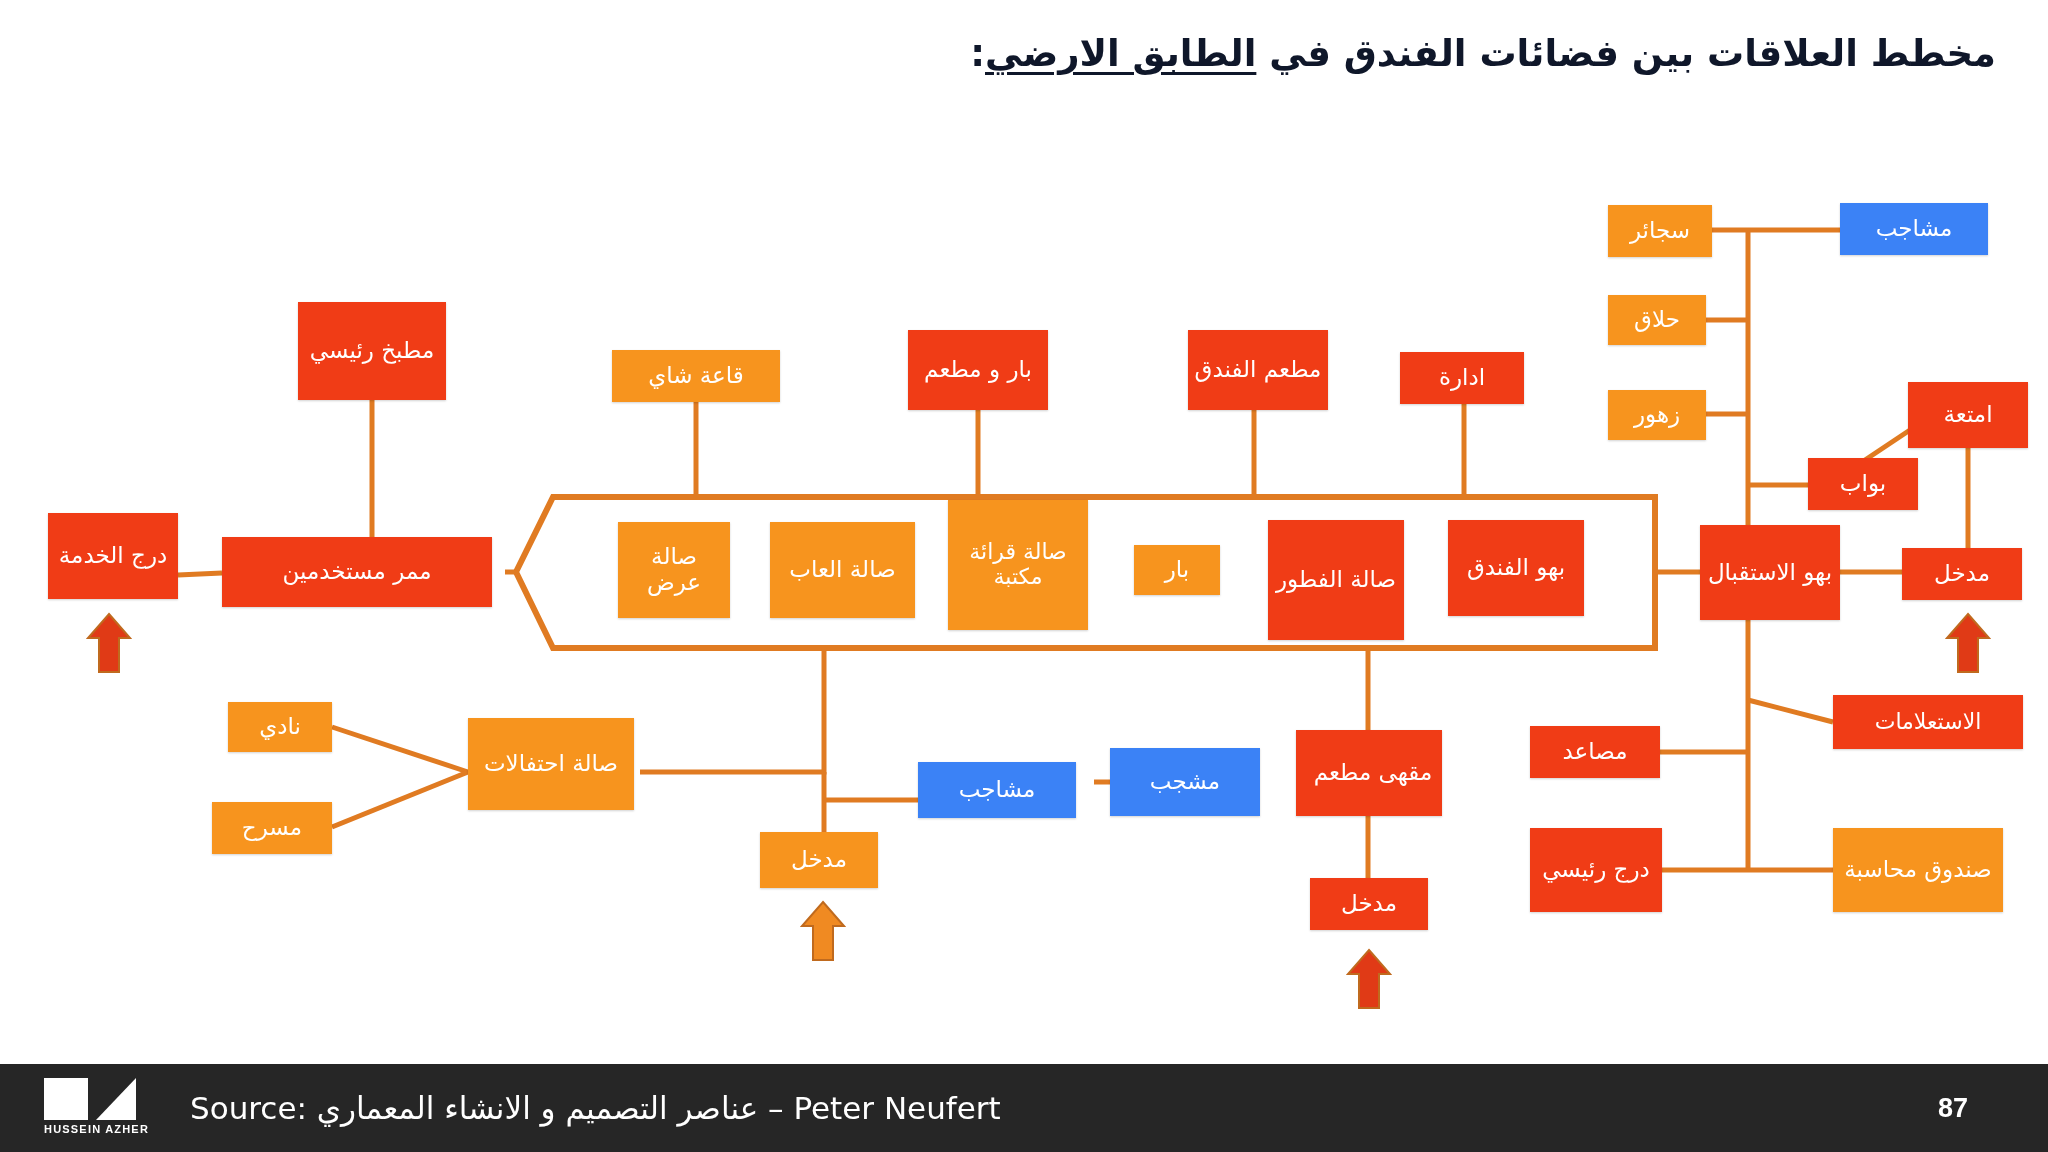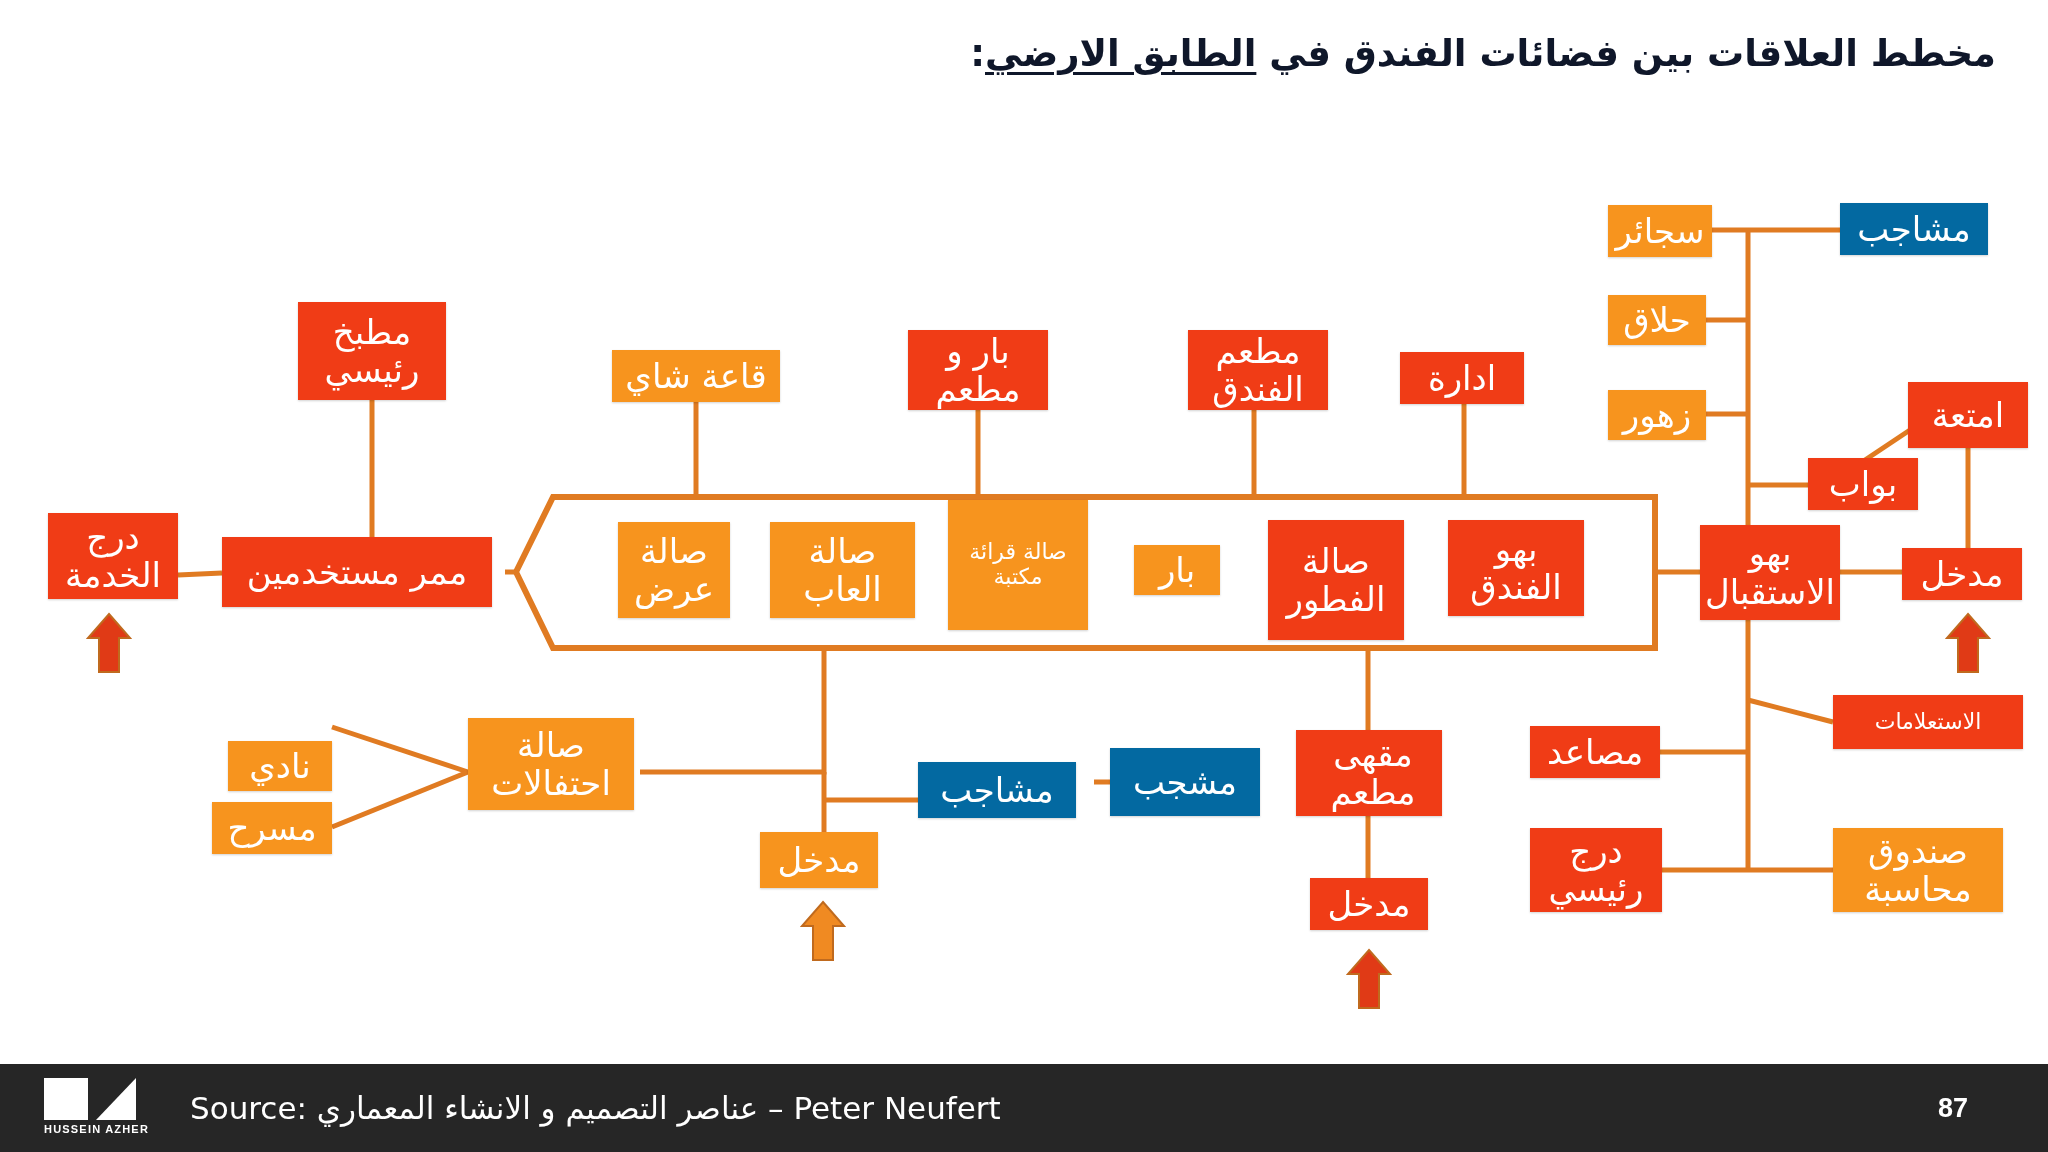--- a/index.html
+++ b/index.html
@@ -24,25 +24,25 @@
   #wires{position:absolute;left:0;top:0;width:2048px;height:1152px;pointer-events:none;}
 
   
   .node{
     position:absolute;
     display:flex;align-items:center;justify-content:center;
     text-align:center;direction:rtl;
     color:#ffffff;font-weight:400;line-height:1.12;
     box-sizing:border-box;padding:2px 4px;
     box-shadow:0 1px 2px rgba(0,0,0,.18);
-    font-size:34px;
+    font-size:23px;
   }
   .red{background:#f03c16;}
   .orange{background:#f7941e;}
-  .brown{background:#0369a1;}
+  .brown{background:#3b82f6;}
   .sm{font-size:22px;}
 
   
   .arrow{position:absolute;}
 
   
   #footer{
     position:absolute;left:0;bottom:0;width:2048px;height:88px;
     background:#262626;
   }
@@ -168,21 +168,21 @@
   <div class="node red" style="left:1902px;top:548px;width:120px;height:52px;">مدخل</div>
 
   <div class="node red sm" style="left:1833px;top:695px;width:190px;height:54px;">الاستعلامات</div>
 
   <div class="node red" style="left:1530px;top:726px;width:130px;height:52px;">مصاعد</div>
 
   <div class="node red" style="left:1530px;top:828px;width:132px;height:84px;">درج رئيسي</div>
 
   <div class="node orange" style="left:1833px;top:828px;width:170px;height:84px;">صندوق محاسبة</div>
 
-  <div class="node orange" style="left:228px;top:702px;width:104px;height:50px;margin-top:39px;">نادي</div>
+  <div class="node orange" style="left:228px;top:702px;width:104px;height:50px;">نادي</div>
 
   <div class="node orange" style="left:212px;top:802px;width:120px;height:52px;">مسرح</div>
 
   <div class="node orange" style="left:468px;top:718px;width:166px;height:92px;">صالة احتفالات</div>
 
   <div class="node orange" style="left:760px;top:832px;width:118px;height:56px;">مدخل</div>
 
   <div class="node brown" style="left:918px;top:762px;width:158px;height:56px;">مشاجب</div>
 
   <div class="node brown" style="left:1110px;top:748px;width:150px;height:68px;">مشجب</div>

